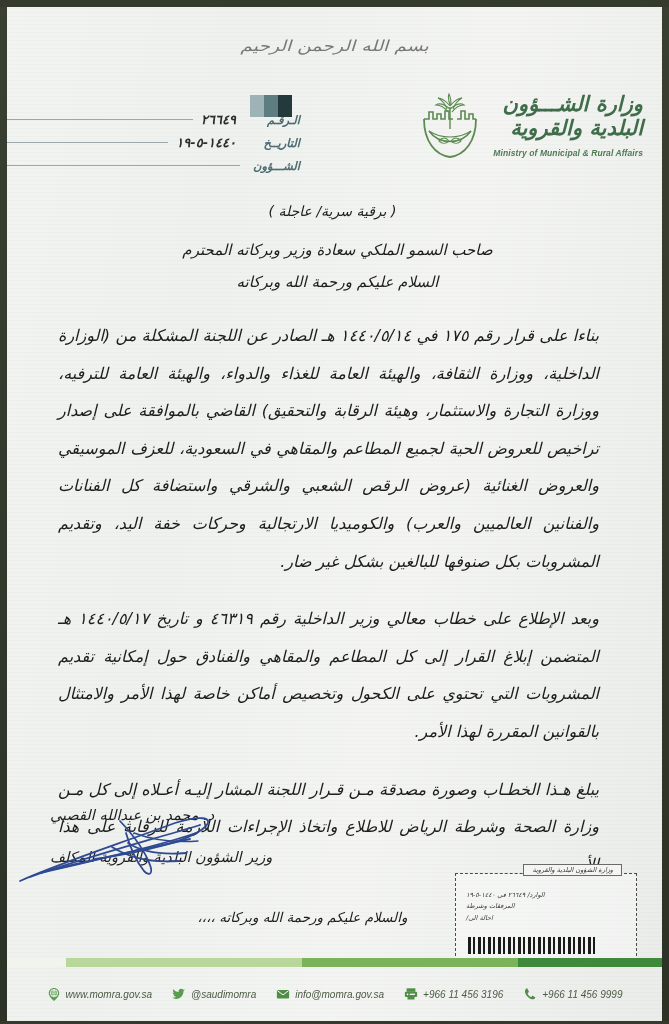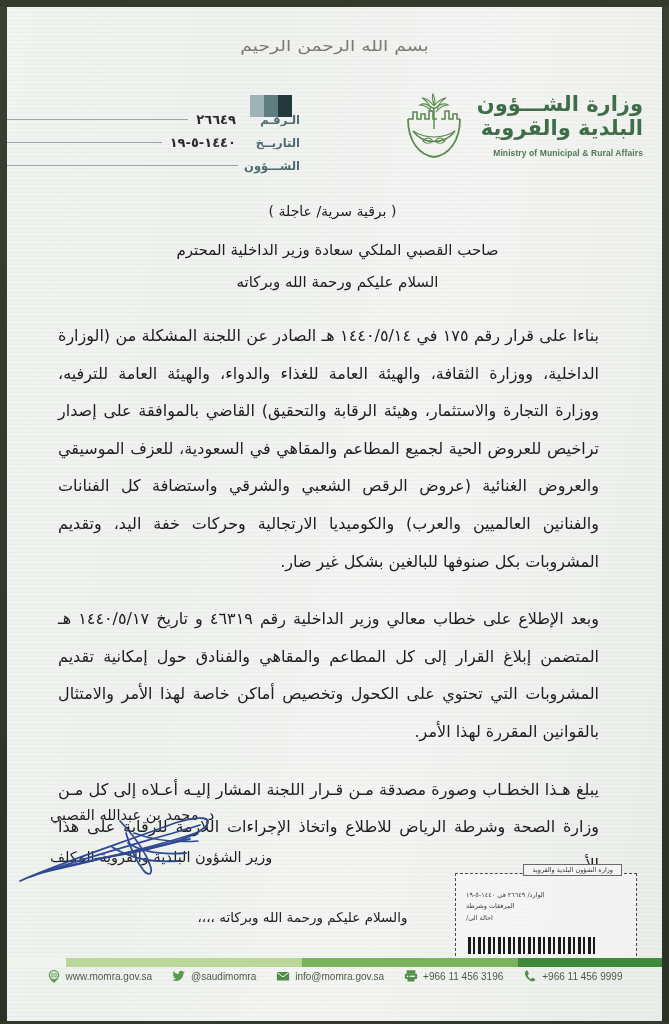--- a/index.html
+++ b/index.html
@@ -10,20 +10,21 @@
   }
   .page{
     position:relative;width:669px;height:1024px;
     background:
       repeating-linear-gradient(0deg, rgba(0,0,0,0.018) 0px, rgba(0,0,0,0.018) 1px, rgba(255,255,255,0) 1px, rgba(255,255,255,0) 4px),
       linear-gradient(100deg,#f2f4f1 0%,#eef1ee 30%,#f4f5f3 60%,#e9ece9 100%);
     box-sizing:border-box;
     border-top:7px solid #343a2c;
     border-bottom:3px solid #343a2c;
     overflow:hidden;
+    font-style:italic;
   }
   .page:before{
     content:"";position:absolute;left:0;top:0;width:7px;height:100%;
     background:linear-gradient(180deg,#3a4031,#2c3226);z-index:40;
   }
   .page:after{
     content:"";position:absolute;right:0;top:0;width:7px;height:100%;
     background:linear-gradient(180deg,#3a4031,#2c3226);z-index:40;
   }
 
@@ -139,21 +140,21 @@
 
   
   .footbar{
     position:absolute;left:7px;right:7px;bottom:54px;height:9px;display:flex;
   }
   .fb1{flex:0 0 9%;background:#f0f4ec;}
   .fb2{flex:0 0 36%;background:#b9d79a;}
   .fb3{flex:0 0 33%;background:#7bb35a;}
   .fb4{flex:1;background:#3f8a3a;}
   .footer{
-    position:absolute;left:0;right:0;bottom:28px;height:34px;
+    position:absolute;left:0;right:0;bottom:10px;height:34px;
     display:flex;align-items:center;justify-content:center;gap:20px;
     font-family:"Liberation Sans",sans-serif;
   }
   .fitem{display:flex;align-items:center;gap:5px;font-size:10px;color:#4c5a44;white-space:nowrap;}
   .ficon{width:14px;height:14px;flex:0 0 auto;}
 </style>
 </head>
 <body>
 
 <div class="page">
@@ -198,21 +199,21 @@
       <span class="refline"></span>
     </div>
     <div class="refrow">
       <span class="reflabel">الشـــؤون</span>
       <span class="refline"></span>
     </div>
   </div>
 
   <div class="body">
     <div class="telegram">( برقية سرية/ عاجلة )</div>
-    <div class="addressee">صاحب القصبي الملكي سعادة وزير الداخلية المحترم</div>
+    <div class="addressee">صاحب السمو الملكي سعادة وزير وبركاته المحترم</div>
     <div class="greet">السلام عليكم ورحمة الله وبركاته</div>
     <p class="para">بناءا على قرار رقم ١٧٥ في ١٤٤٠/٥/١٤ هـ الصادر عن اللجنة المشكلة من (الوزارة الداخلية، ووزارة الثقافة، والهيئة العامة للغذاء والدواء، والهيئة العامة للترفيه، ووزارة التجارة والاستثمار، وهيئة الرقابة والتحقيق) القاضي بالموافقة على إصدار تراخيص للعروض الحية لجميع المطاعم والمقاهي في السعودية، للعزف الموسيقي والعروض الغنائية (عروض الرقص الشعبي والشرقي واستضافة كل الفنانات والفنانين العالميين والعرب) والكوميديا الارتجالية وحركات خفة اليد، وتقديم المشروبات بكل صنوفها للبالغين بشكل غير ضار.</p>
     <p class="para">وبعد الإطلاع على خطاب معالي وزير الداخلية رقم ٤٦٣١٩ و تاريخ ١٤٤٠/٥/١٧ هـ المتضمن إبلاغ القرار إلى كل المطاعم والمقاهي والفنادق حول إمكانية تقديم المشروبات التي تحتوي على الكحول وتخصيص أماكن خاصة لهذا الأمر والامتثال بالقوانين المقررة لهذا الأمر.</p>
     <p class="para">يبلغ هـذا الخطـاب وصورة مصدقة مـن قـرار اللجنة المشار إليـه أعـلاه إلى كل مـن وزارة الصحة وشرطة الرياض للاطلاع واتخاذ الإجراءات اللازمة للرقابة على هذا الأمر .</p>
     <div class="closing">والسلام عليكم ورحمة الله وبركاته ،،،،</div>
   </div>
 
   <div class="sigblock">
     <div class="sig-inner">
       <div class="sig-name">د. محمد بن عبدالله القصبي</div>

